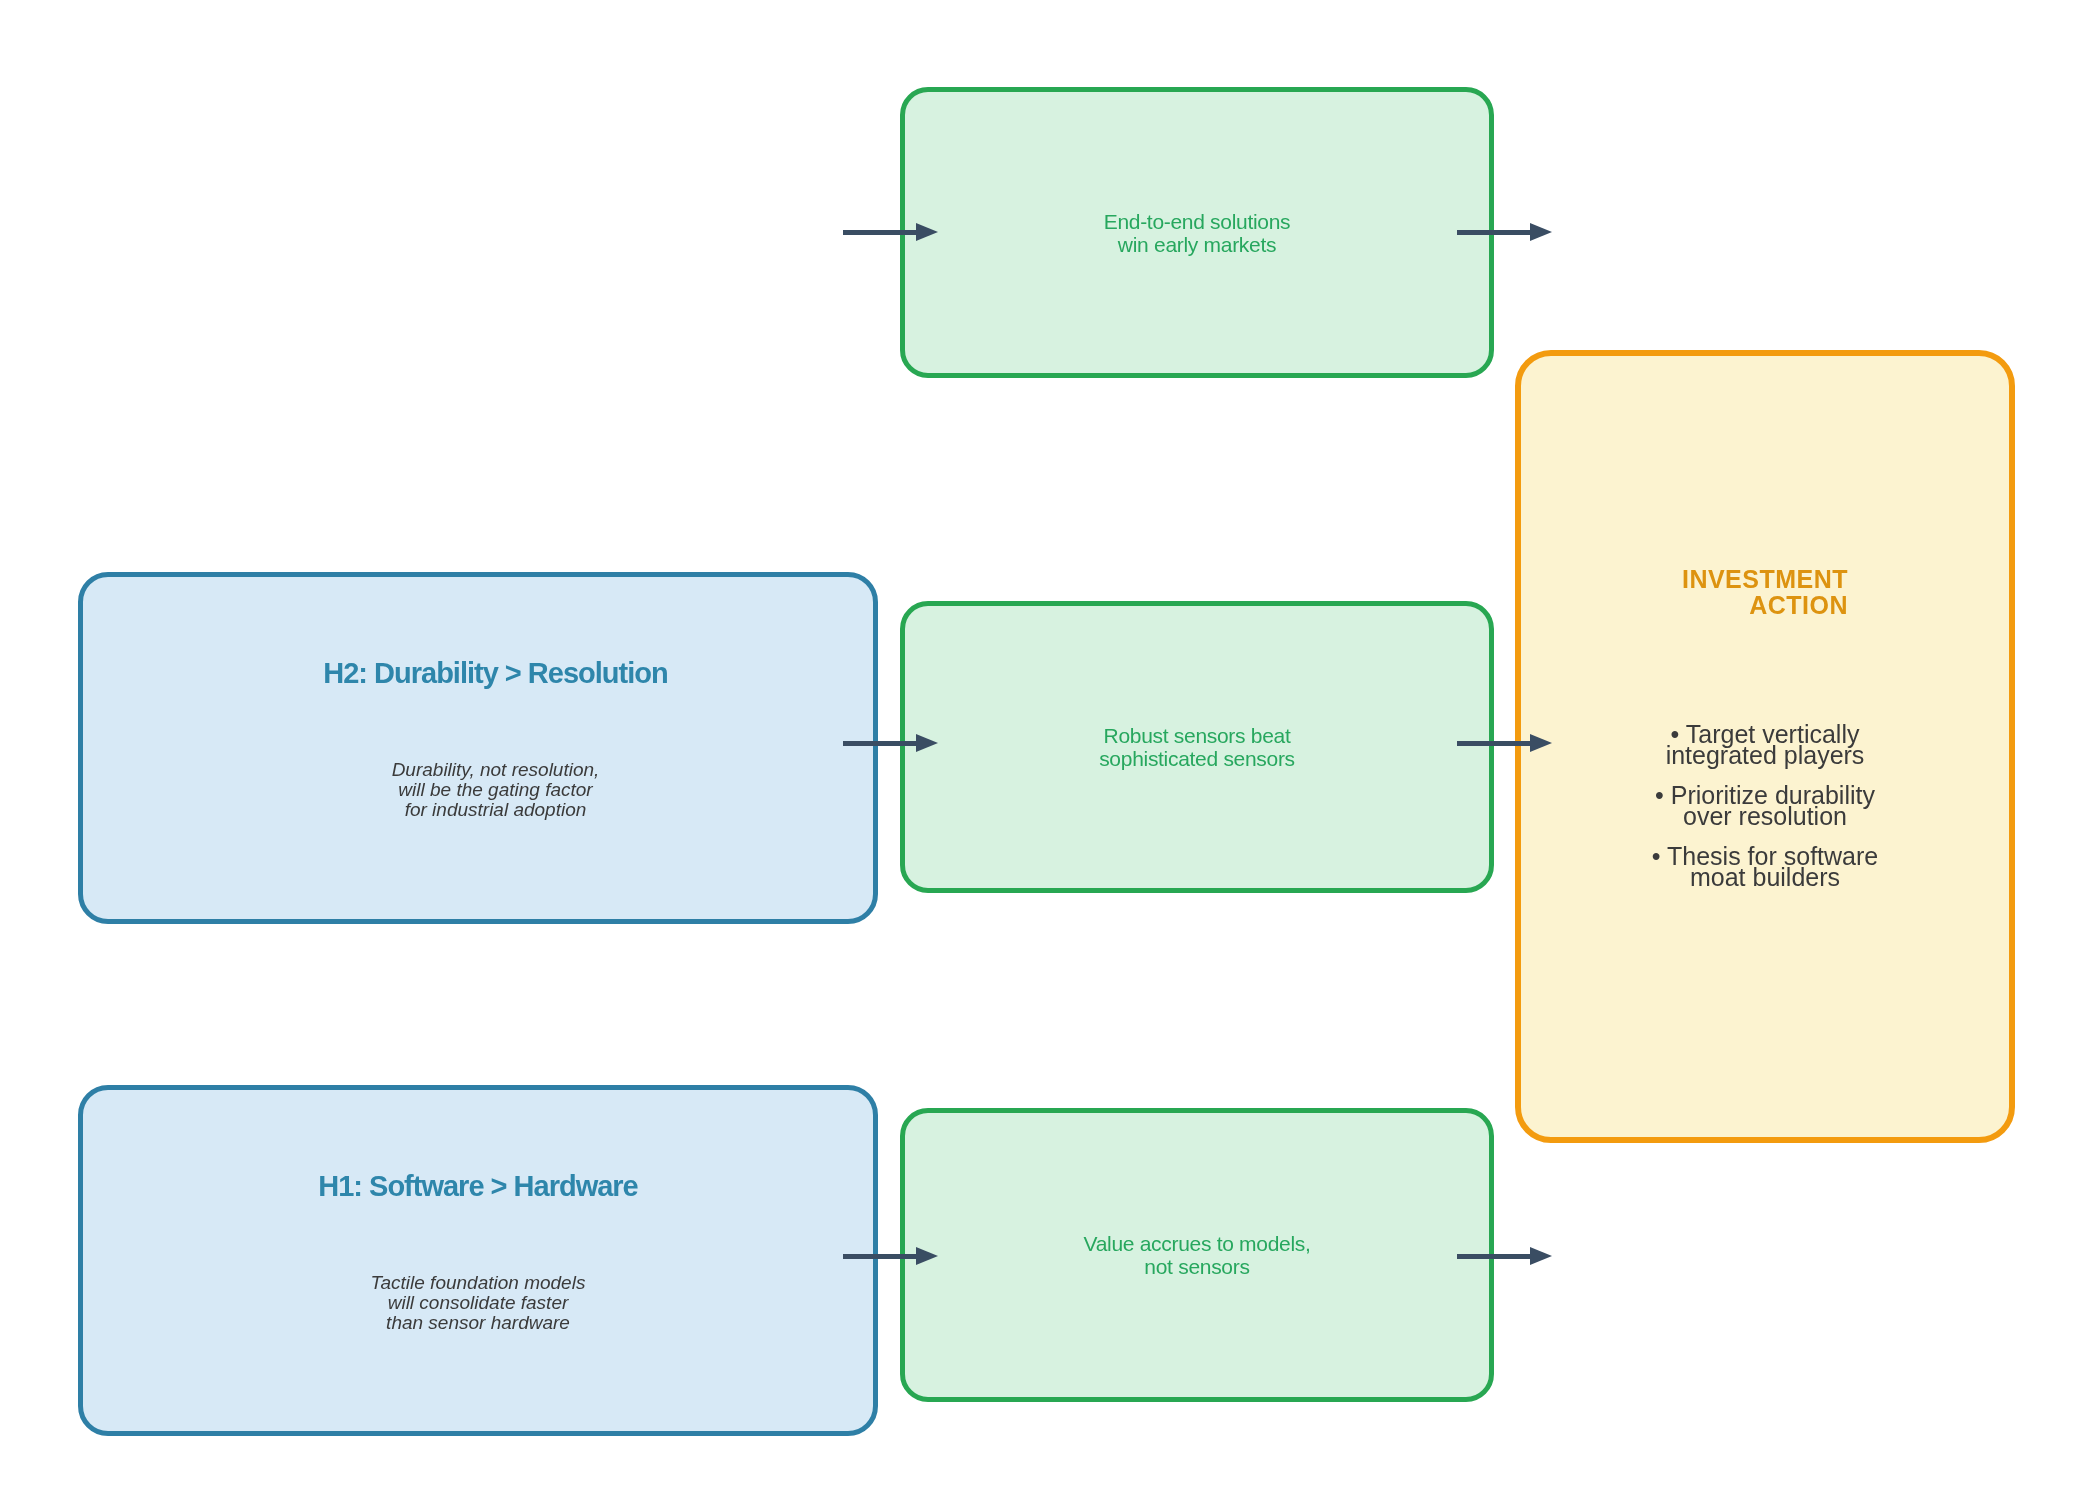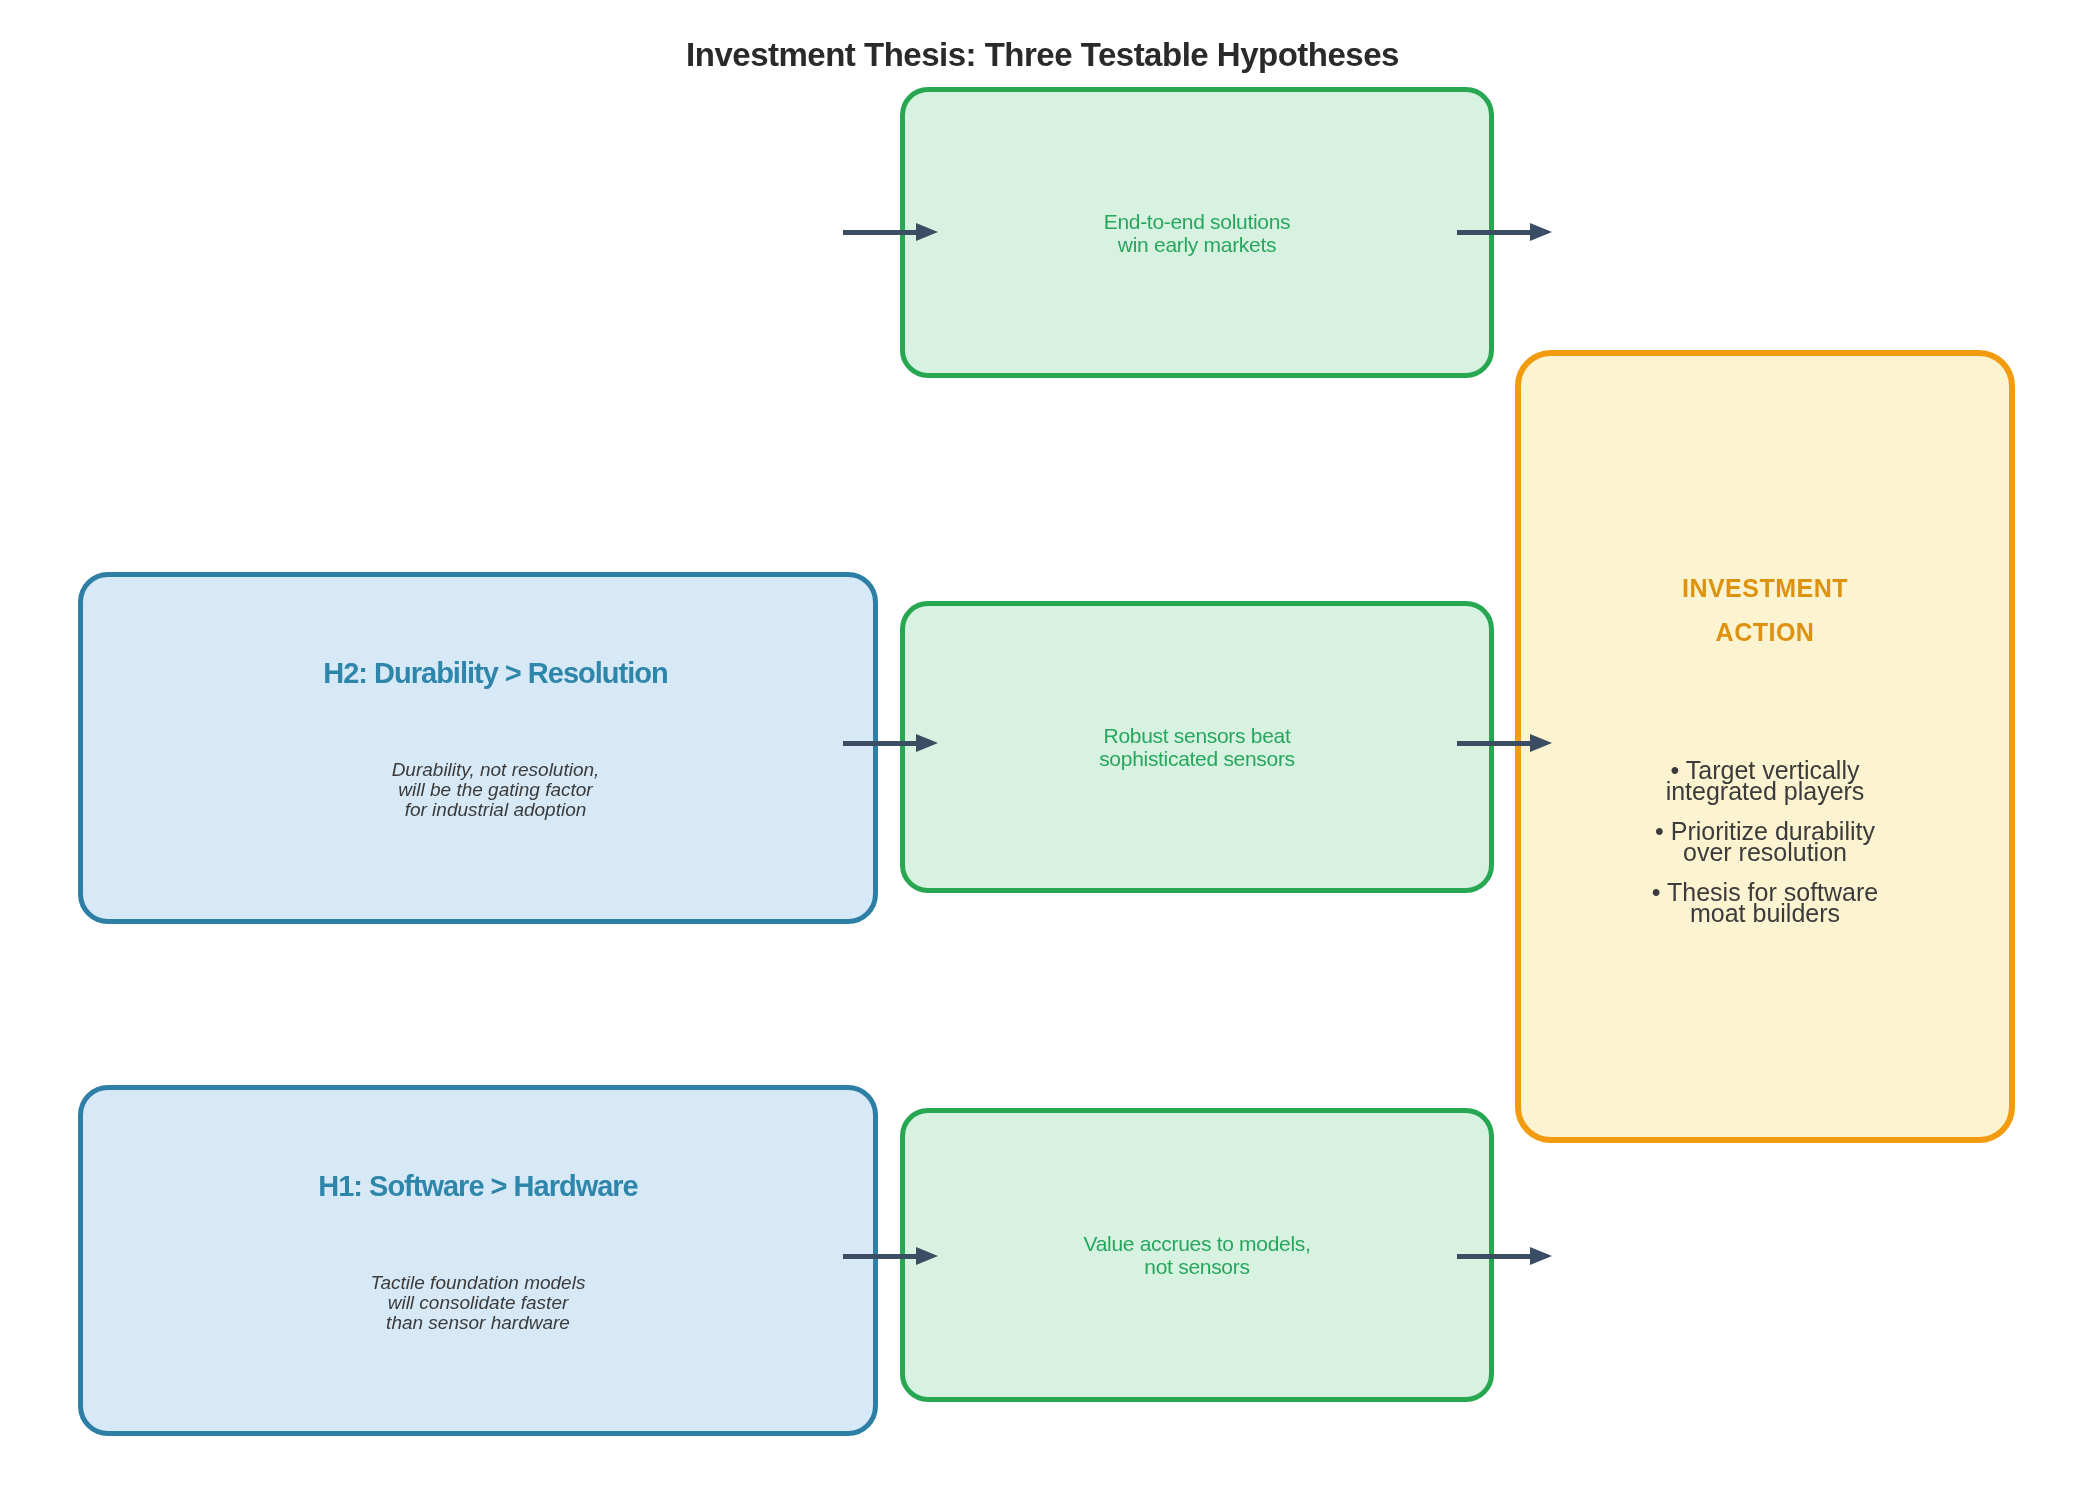--- a/index.html
+++ b/index.html
@@ -90,24 +90,24 @@
     top: 350px;
     width: 500px;
     height: 793px;
     background: #fcf3d0;
     border: 6px solid #f39b0f;
     border-radius: 36px;
   }
   .action-title {
     margin: 210px 0 0 0;
     font-size: 25px;
-    line-height: 44px;
+    line-height: 26px;
     font-weight: bold;
     color: #dd9310;
-    text-align: center;
+    text-align: right;
     letter-spacing: 0.5px;
   }
   .action-bullets { margin-top: 106px; }
   .action-bullet {
     font-size: 25px;
     line-height: 21px;
     color: #3b3b3b;
     text-align: center;
     margin: 0 0 19px 0;
   }
@@ -135,21 +135,20 @@
   .ar-c2 { left: 1457px; }
   .ar-r1 { top: 230px; }
   .ar-r2 { top: 741px; }
   .ar-r3 { top: 1254px; }
 </style>
 </head>
 <body>
 
 <div class="canvas">
 
-  <h1 class="diagram-title">Investment Thesis: Three Testable Hypotheses</h1>
 
   <div class="node imp imp-1">
     <div class="imp-text pre">End-to-end solutions
 win early markets</div>
   </div>
 
   <div class="node hyp hyp-h2">
     <div class="hyp-title">H2: Durability &gt; Resolution</div>
     <div class="hyp-desc pre">Durability, not resolution,
 will be the gating factor

